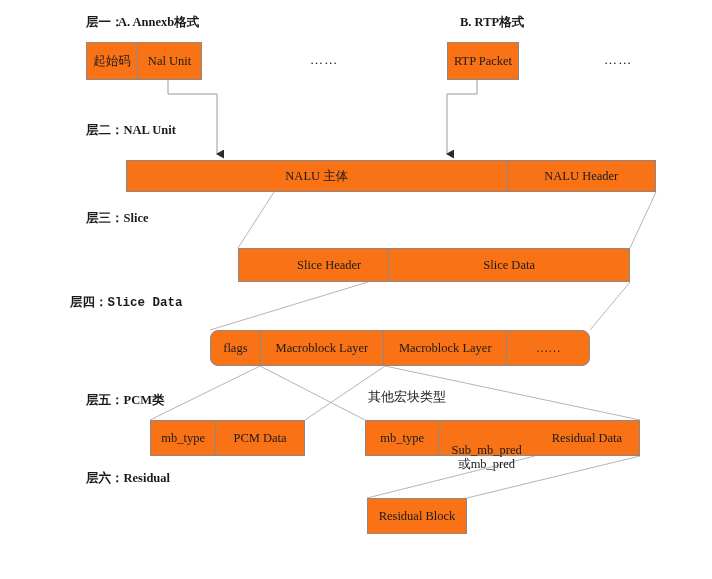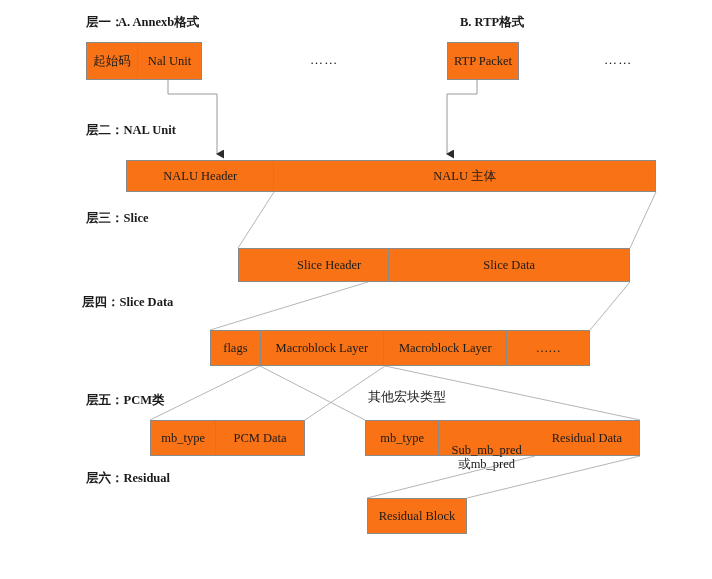--- a/index.html
+++ b/index.html
@@ -87,50 +87,50 @@
 
     <g>
       <line x1="535" y1="456" x2="367" y2="498" stroke="#b5b5b5" stroke-width="1"></line>
       <line x1="640" y1="456" x2="467" y2="498" stroke="#b5b5b5" stroke-width="1"></line>
     </g>
   </svg>
 
   <div class="layer-label" style="left:86px;top:14px;">层一：</div>
   <div class="layer-label" style="left:86px;top:122px;">层二：NAL Unit</div>
   <div class="layer-label" style="left:86px;top:210px;">层三：Slice</div>
-  <div class="layer-label" style="left:82px;top:294px;">层四：Slice Data</div>
+  <div class="layer-label" style="left:70px;top:294px;font-family:Liberation Mono, monospace;">层四：Slice Data</div>
   <div class="layer-label" style="left:86px;top:392px;">层五：PCM类</div>
   <div class="layer-label" style="left:86px;top:470px;">层六：Residual</div>
 
   <div class="section-title" style="left:118px;top:14px;">A. Annexb格式</div>
   <div class="section-title" style="left:460px;top:14px;">B. RTP格式</div>
 
   <div class="dots" style="left:310px;top:52px;">……</div>
   <div class="dots" style="left:604px;top:52px;">……</div>
 
   <div class="row" style="left:86px;top:42px;width:116px;height:38px;">
     <div class="cell" style="width:52px;">起始码</div>
     <div class="cell" style="width:64px;">Nal Unit</div>
   </div>
 
   <div class="row" style="left:447px;top:42px;width:72px;height:38px;">
     <div class="cell" style="width:72px;">RTP Packet</div>
   </div>
 
   <div class="row" style="left:126px;top:160px;width:530px;height:32px;">
+    <div class="cell" style="width:382px;">NALU 主体</div>
     <div class="cell" style="width:148px;">NALU Header</div>
-    <div class="cell" style="width:382px;">NALU 主体</div>
   </div>
 
   <div class="row" style="left:238px;top:248px;width:392px;height:34px;padding-left:31px;">
     <div class="cell" style="width:130px;">Slice Header</div>
     <div class="cell" style="width:262px;">Slice Data</div>
   </div>
 
-  <div class="row" style="left:210px;top:330px;width:380px;height:36px;">
+  <div class="row" style="left:210px;top:330px;width:380px;height:36px;border-radius:8px;">
     <div class="cell" style="width:50px;">flags</div>
     <div class="cell" style="width:124px;">Macroblock Layer</div>
     <div class="cell" style="width:124px;">Macroblock Layer</div>
     <div class="cell" style="width:82px;">……</div>
   </div>
 
   <div class="row" style="left:150px;top:420px;width:155px;height:36px;">
     <div class="cell" style="width:66px;">mb_type</div>
     <div class="cell" style="width:89px;">PCM Data</div>
   </div>

